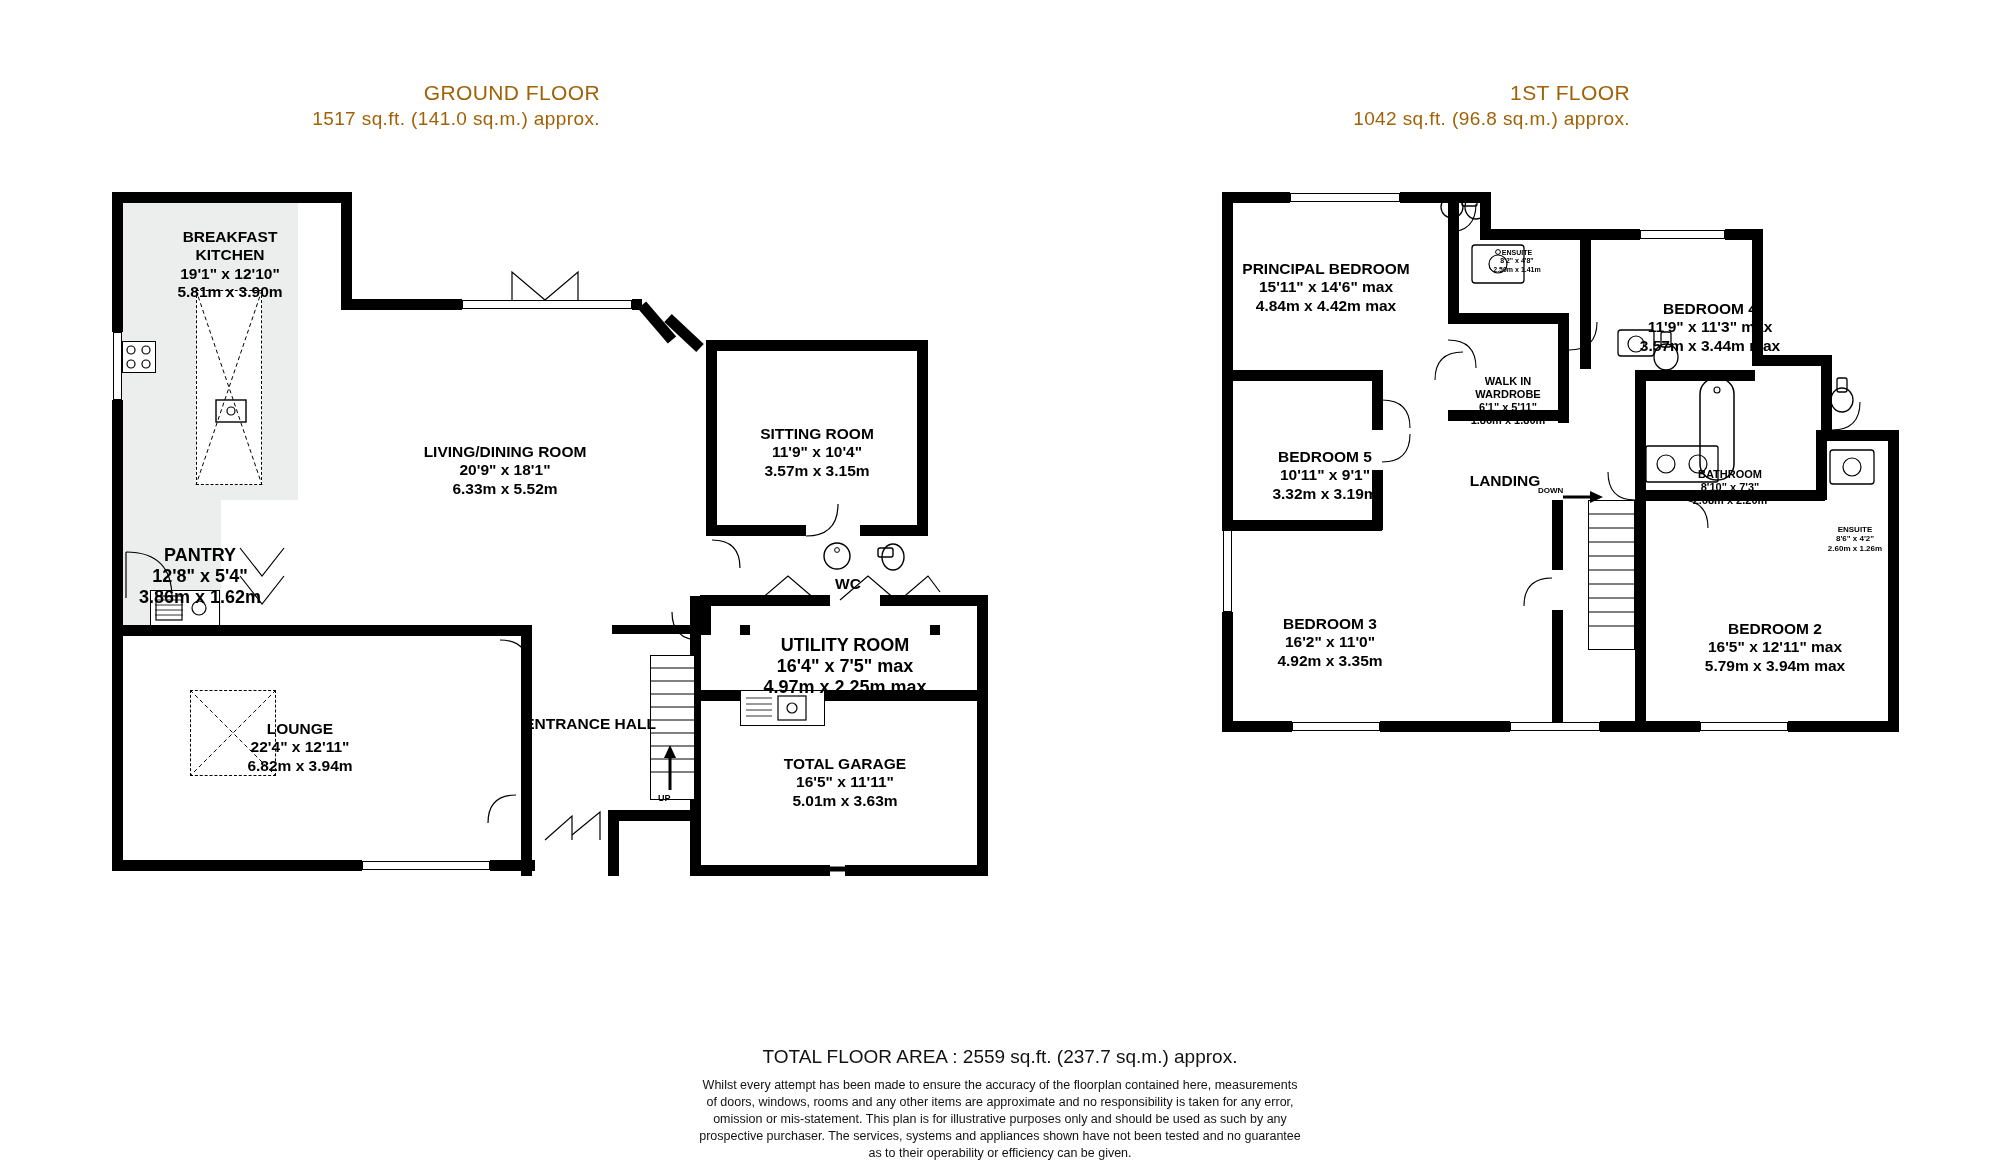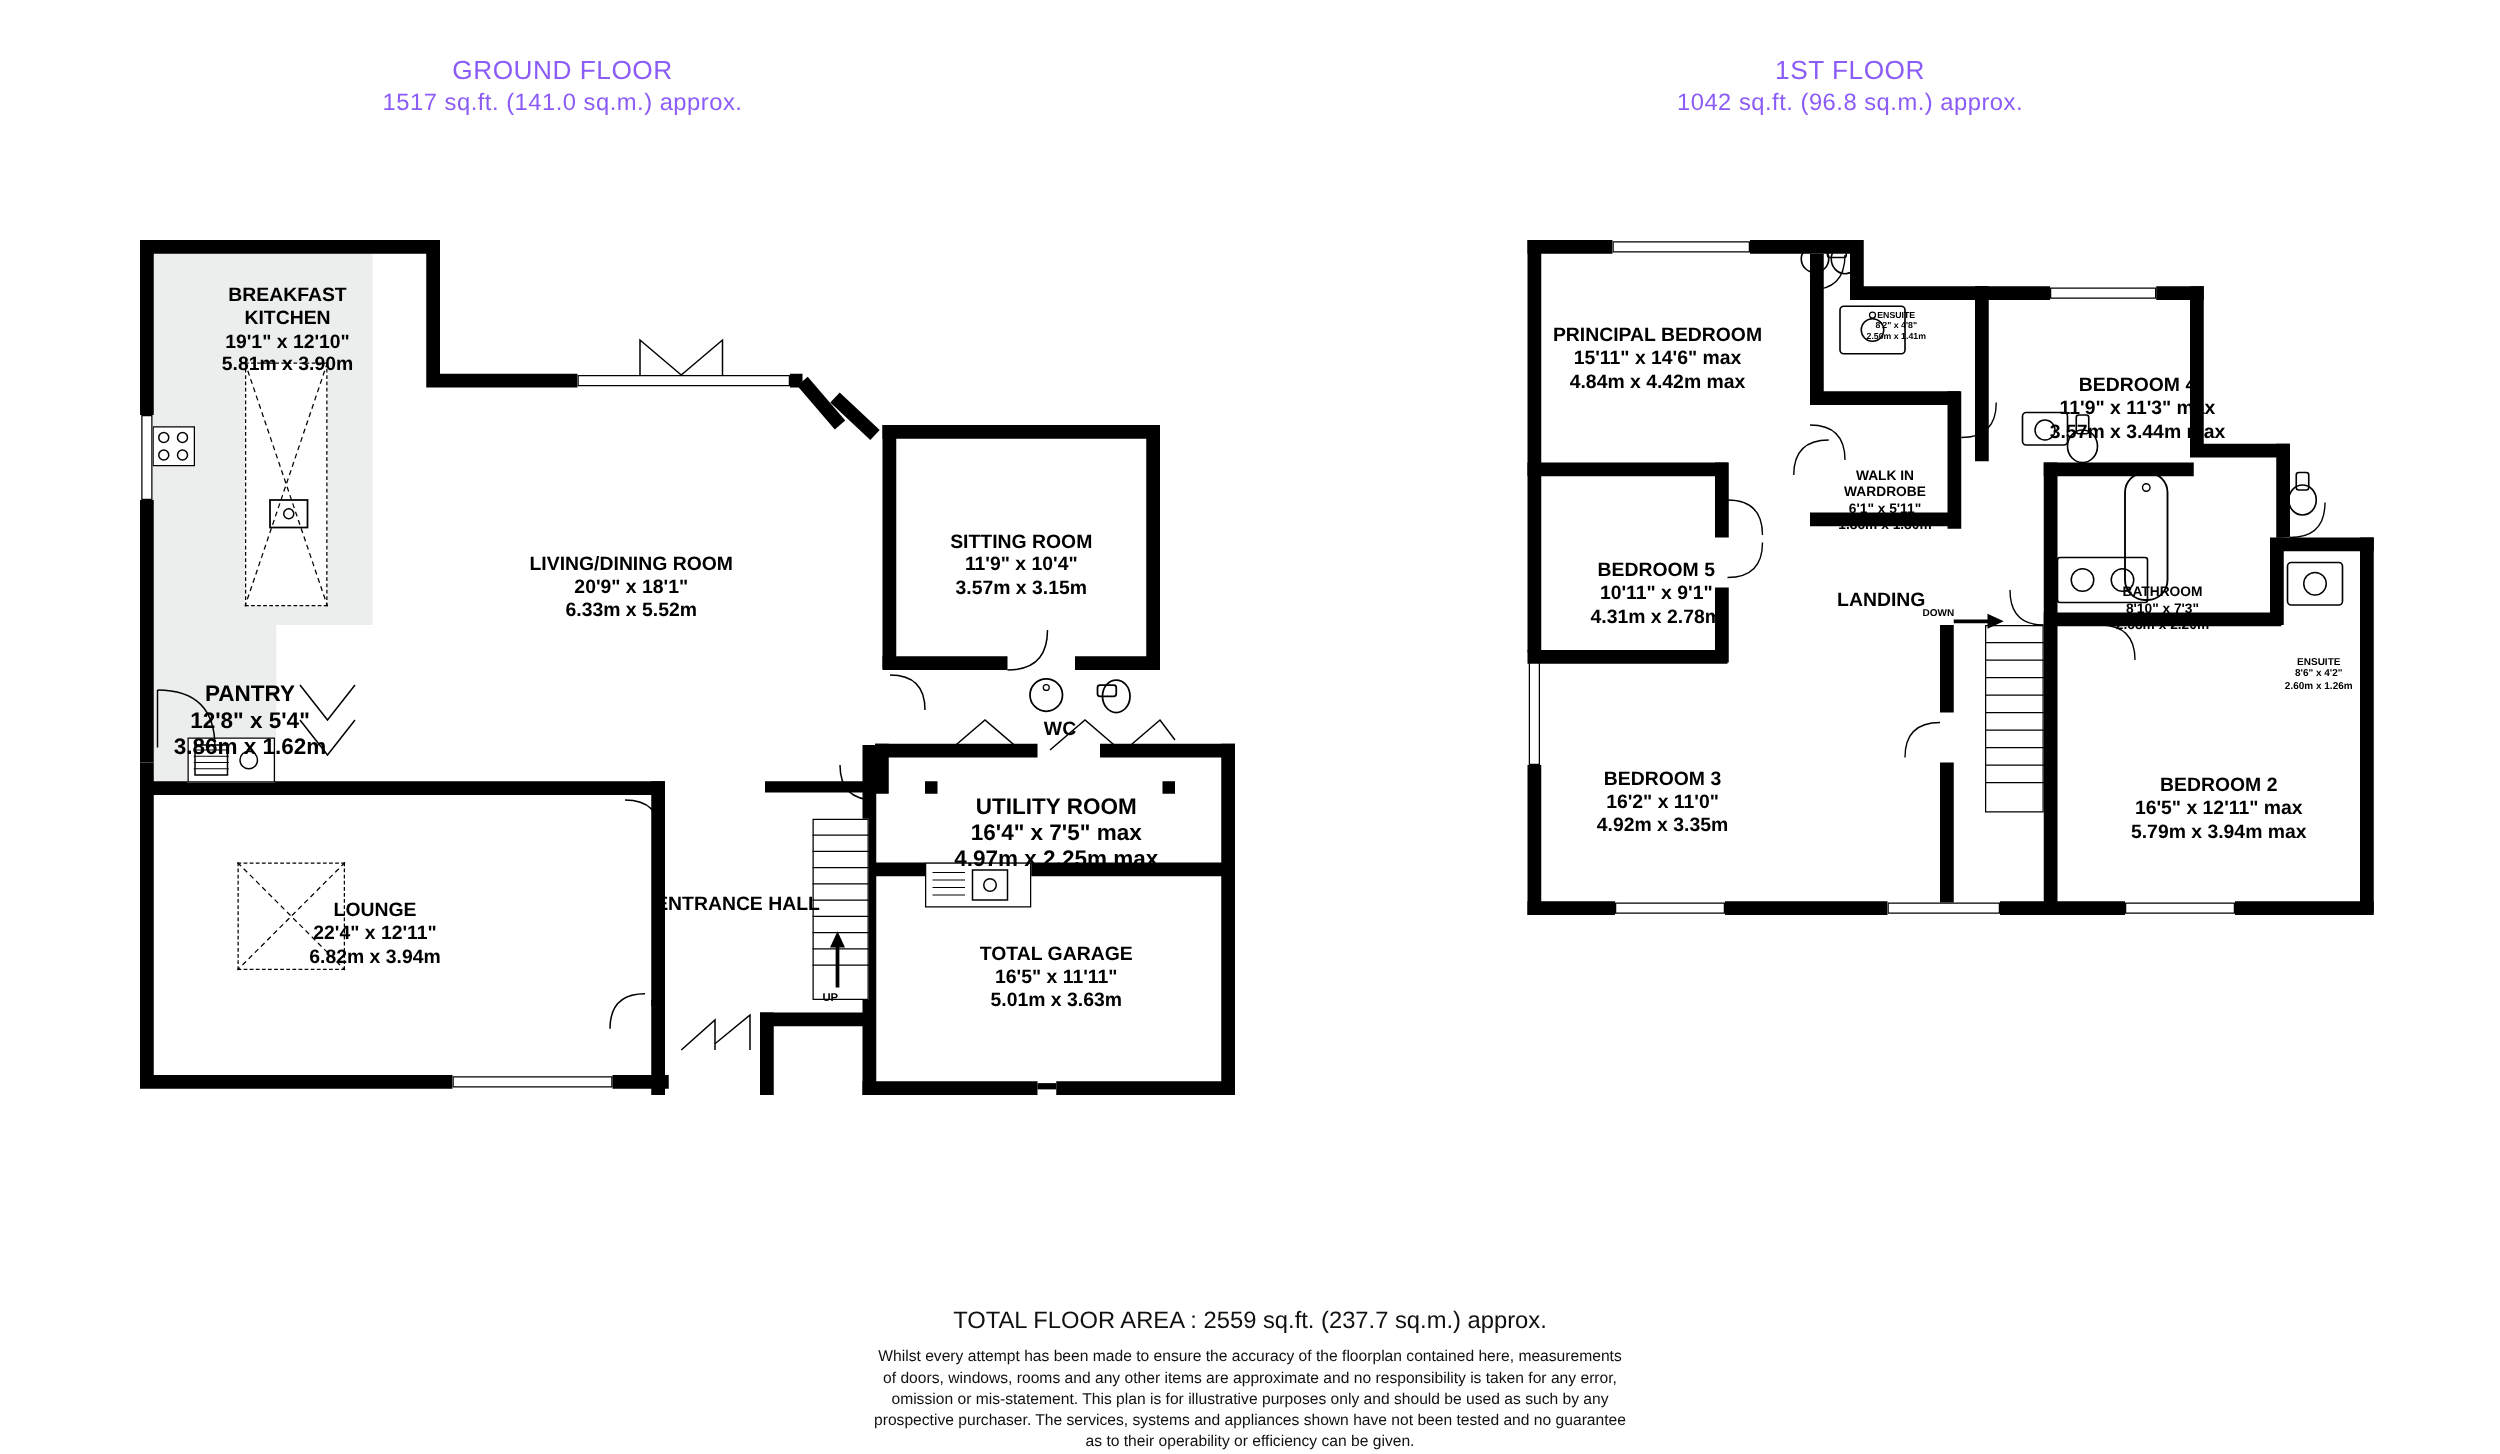--- a/index.html
+++ b/index.html
@@ -1,21 +1,21 @@
 <!DOCTYPE html>
 <html><head>
 <meta charset="utf-8">
 <style>
   html,body{margin:0;padding:0;background:#ffffff;}
   body{width:2000px;height:1163px;position:relative;overflow:hidden;
        font-family:"Liberation Sans", sans-serif;color:#000;}
   .stage{position:absolute;left:0;top:0;width:2000px;height:1163px;}
 
   
-  .floor-title{position:absolute;text-align:center;font-size:21px;letter-spacing:.4px;line-height:26px;color:#8b5cf6;}
+  .floor-title{position:absolute;text-align:right;font-size:21px;letter-spacing:.4px;line-height:26px;color:#a16207;margin-top:36px;}
   .floor-title .sub{font-size:19px;}
 
   
   .w{position:absolute;background:#000;}
   .fillgrey{position:absolute;background:#eceded;}
   .outline-thin{position:absolute;border:1.5px solid #000;box-sizing:border-box;background:#fff;}
 
   
   .rlabel{position:absolute;text-align:center;font-weight:bold;color:#000;
           line-height:1.18;white-space:nowrap;}
@@ -396,21 +396,21 @@
 
     <div class="rlabel sz-lg" style="left:410px;top:300px;width:240px;">
       <span class="nm">BEDROOM 4</span>
       <span class="d1">11'9"  x 11'3" max</span>
       <span class="d2">3.57m  x 3.44m max</span>
     </div>
 
     <div class="rlabel sz-lg" style="left:55px;top:448px;width:180px;">
       <span class="nm">BEDROOM 5</span>
       <span class="d1">10'11"  x 9'1"</span>
-      <span class="d2">4.31m  x 2.78m</span>
+      <span class="d2">3.32m  x 3.19m</span>
     </div>
 
     <div class="rlabel sz-sm" style="left:490px;top:468px;width:120px;">
       <span class="nm">BATHROOM</span>
       <span class="d1">8'10"  x 7'3"</span>
       <span class="d2">2.68m  x 2.20m</span>
     </div>
 
     <div class="rlabel sz-xs" style="left:625px;top:525px;width:100px;">
       <span class="nm">ENSUITE</span>

